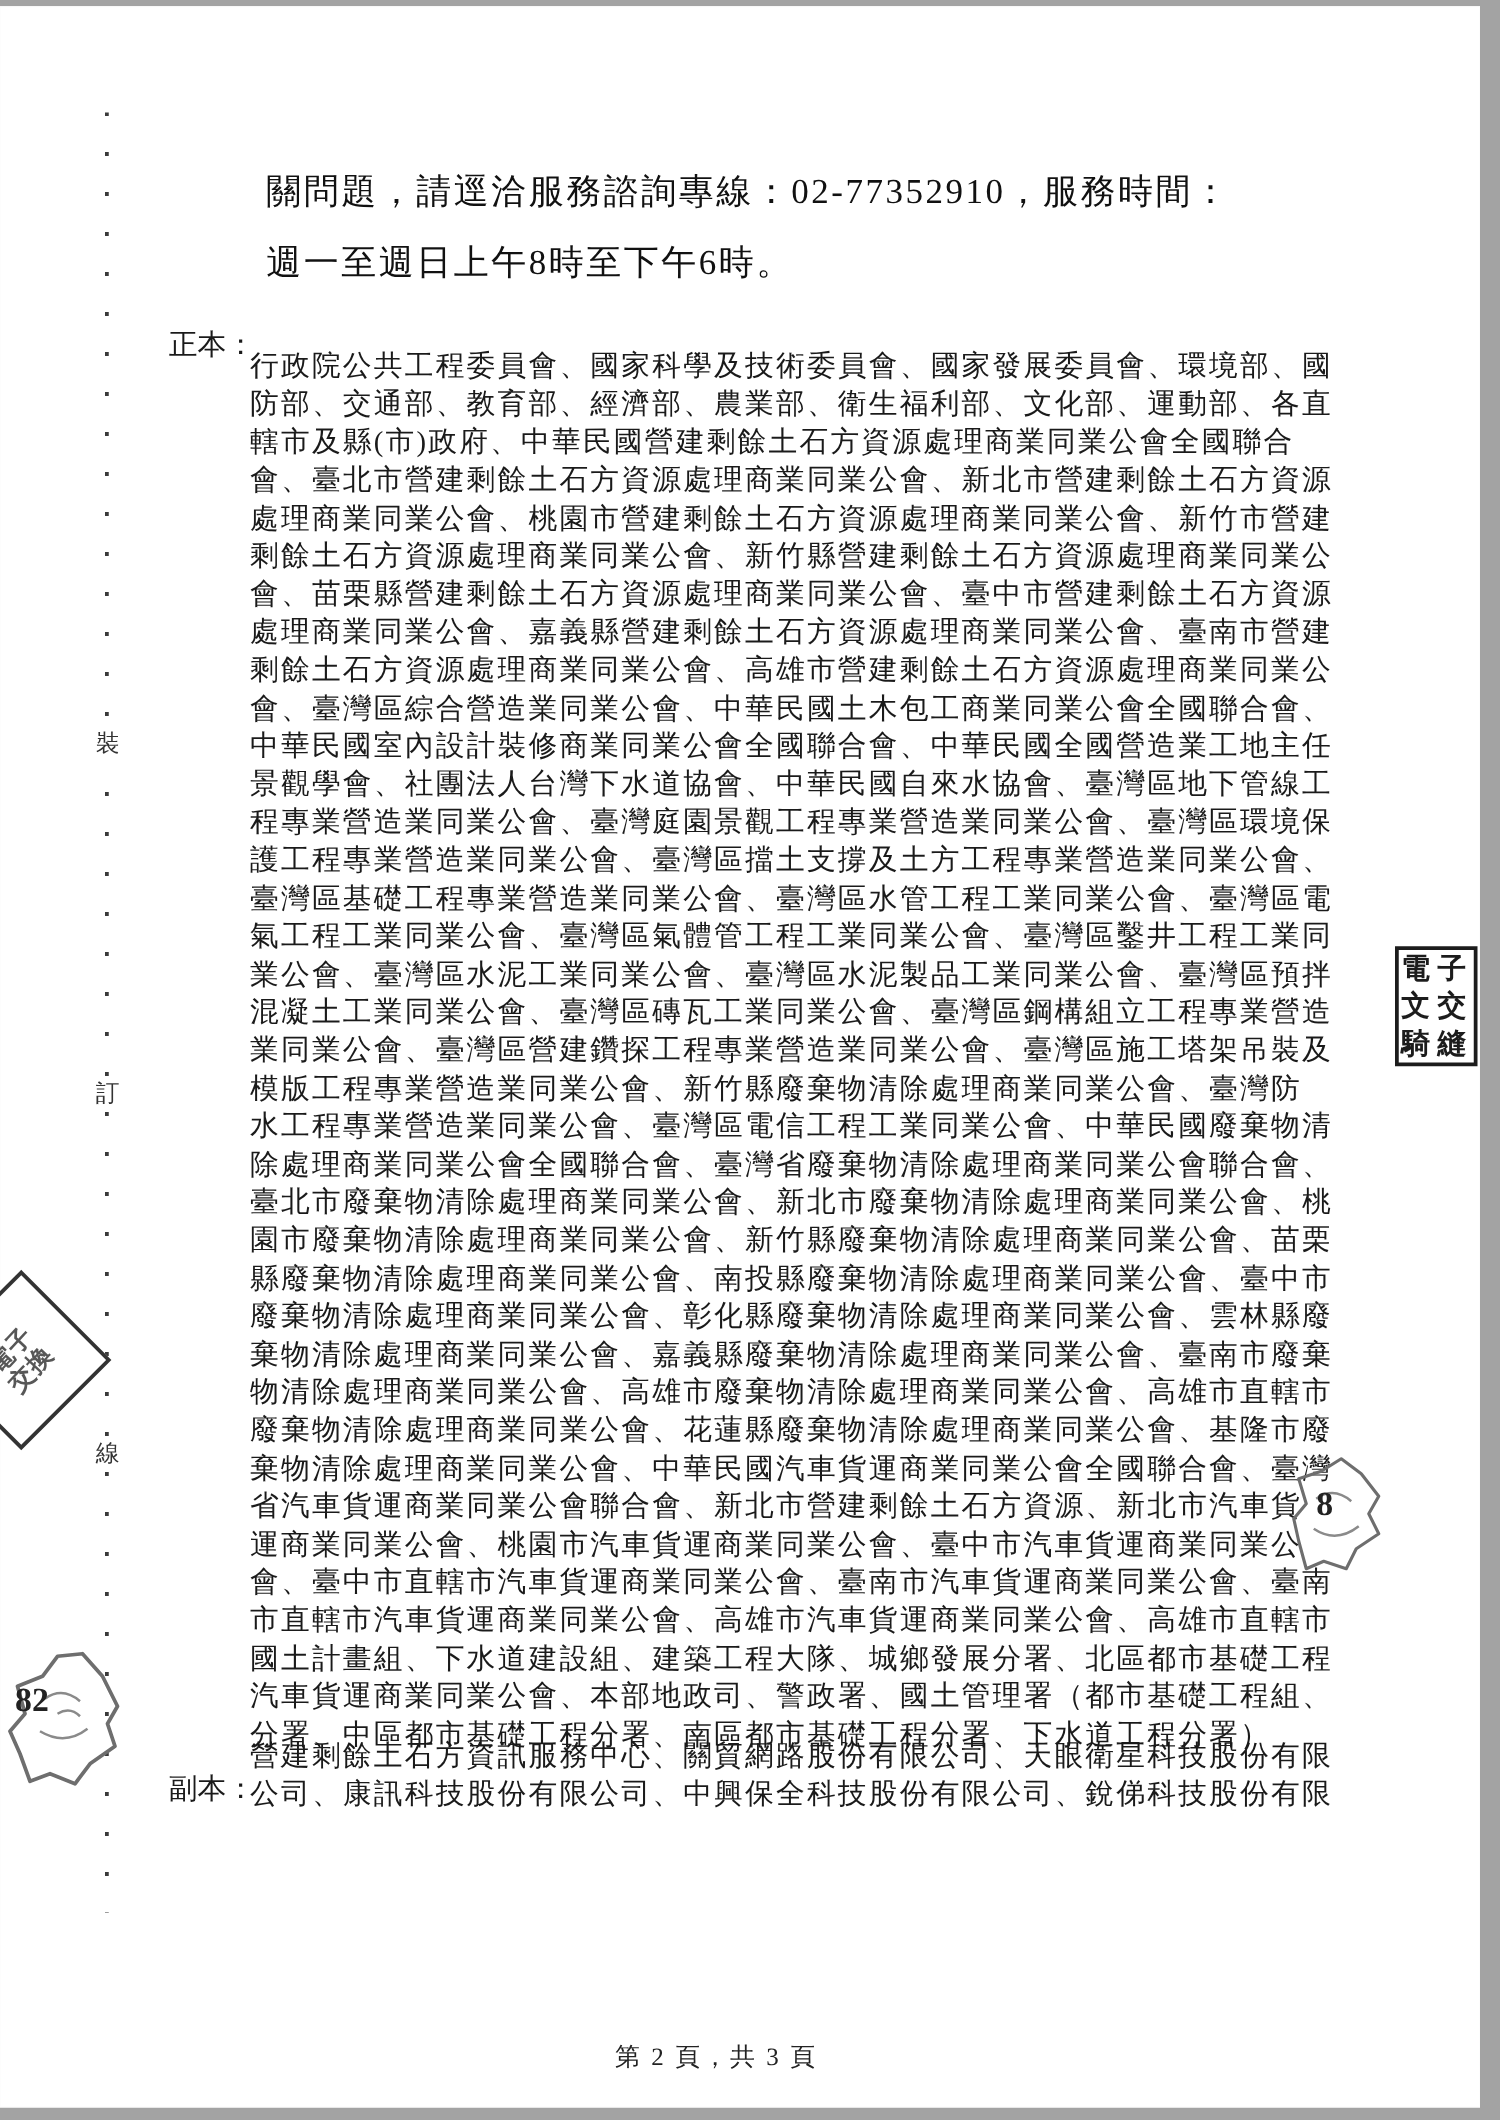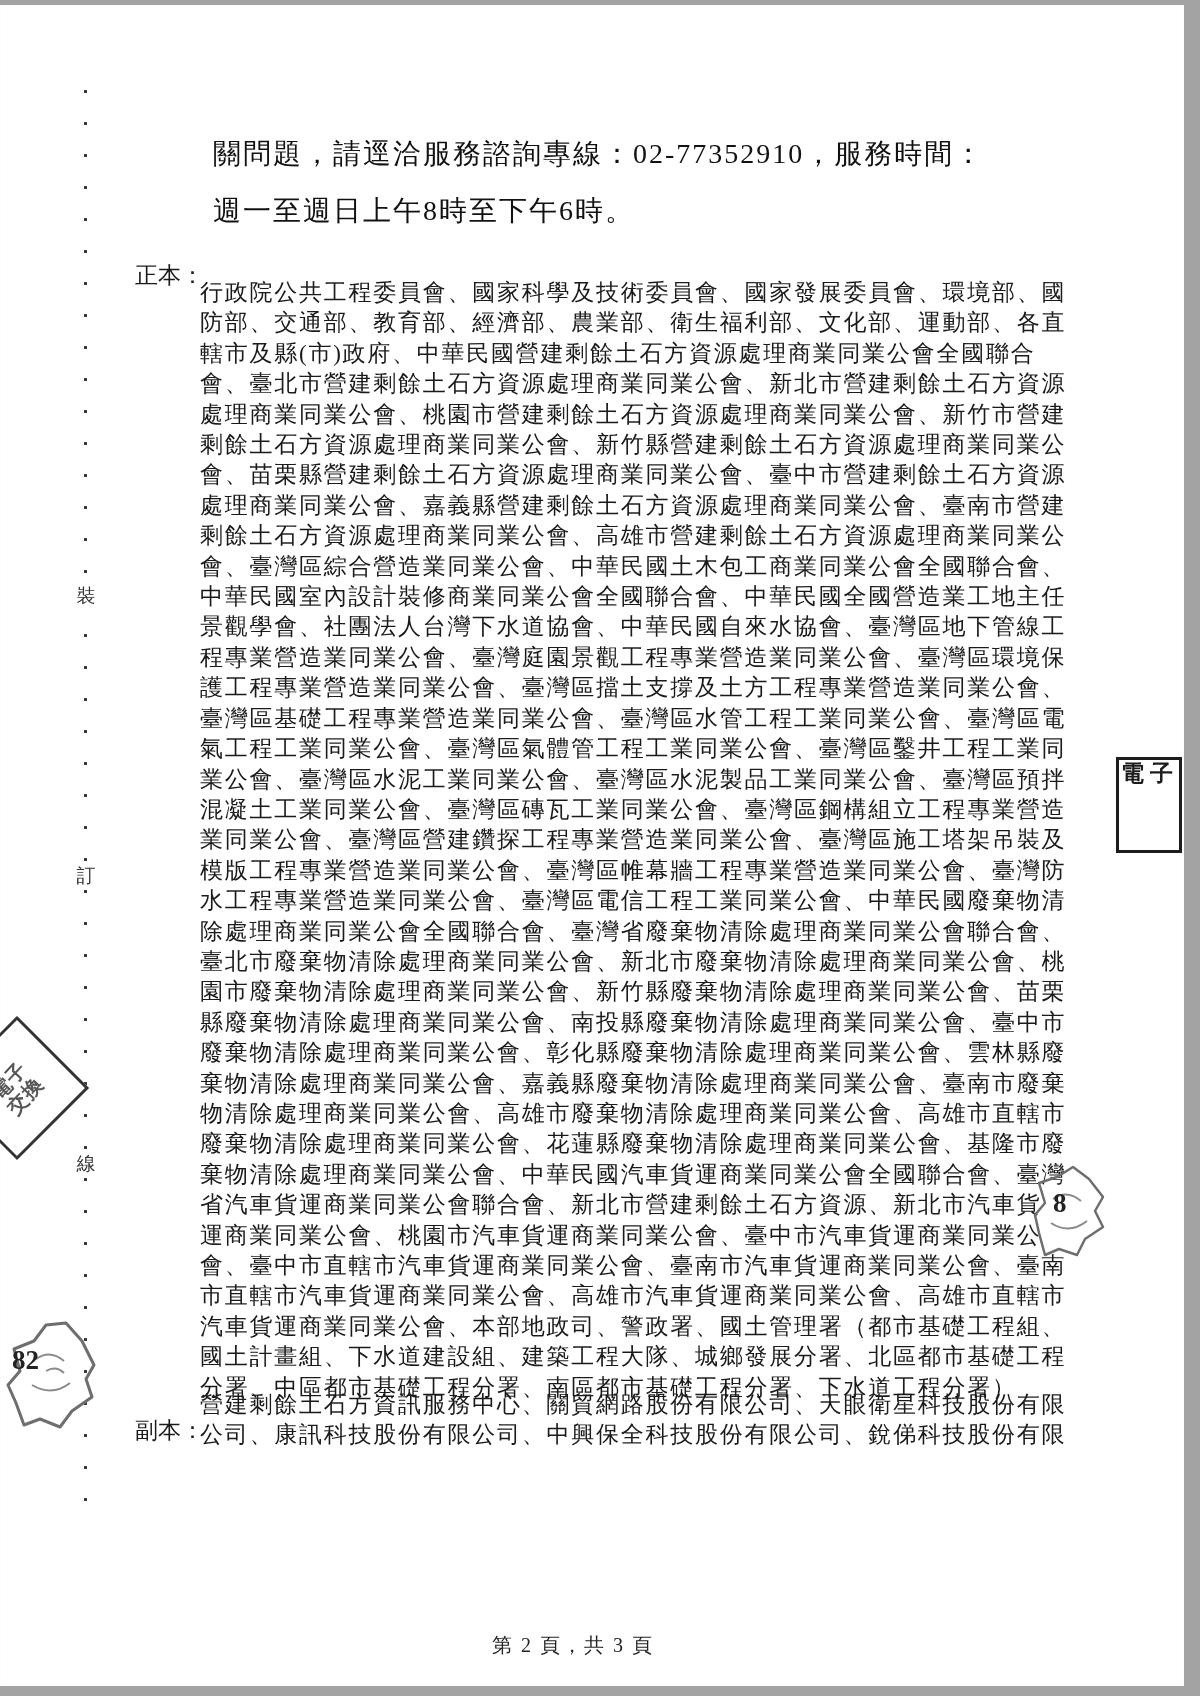--- a/index.html
+++ b/index.html
@@ -72,21 +72,21 @@
   .diamond-inner{
     transform:rotate(-92deg);
     font-weight:bold;font-size:20px;color:#3a3a3a;
     letter-spacing:1px;text-align:center;line-height:22px;
     width:48px;word-break:break-all;opacity:.85;
   }
   
   .exbox{
     position:absolute;left:1116px;top:752px;width:60px;height:90px;
     border:3px solid #1c1c1c;background:#fff;overflow:hidden;
-    display:flex;flex-direction:row;justify-content:space-around;
+    display:flex;flex-direction:column;justify-content:space-around;
   }
   .exrow{
     font-weight:bold;font-size:23px;line-height:28px;color:#1c1c1c;
     white-space:nowrap;letter-spacing:6px;padding-left:2px;
   }
   
   .emboss{position:absolute;}
   .stampnum{
     position:absolute;font-size:27px;color:#222;font-weight:bold;
     font-family:"Liberation Serif","DejaVu Serif",serif;
@@ -120,37 +120,37 @@
         <div class="tline">會、臺灣區綜合營造業同業公會、中華民國土木包工商業同業公會全國聯合會、</div>
         <div class="tline">中華民國室內設計裝修商業同業公會全國聯合會、中華民國全國營造業工地主任</div>
         <div class="tline">景觀學會、社團法人台灣下水道協會、中華民國自來水協會、臺灣區地下管線工</div>
         <div class="tline">程專業營造業同業公會、臺灣庭園景觀工程專業營造業同業公會、臺灣區環境保</div>
         <div class="tline">護工程專業營造業同業公會、臺灣區擋土支撐及土方工程專業營造業同業公會、</div>
         <div class="tline">臺灣區基礎工程專業營造業同業公會、臺灣區水管工程工業同業公會、臺灣區電</div>
         <div class="tline">氣工程工業同業公會、臺灣區氣體管工程工業同業公會、臺灣區鑿井工程工業同</div>
         <div class="tline">業公會、臺灣區水泥工業同業公會、臺灣區水泥製品工業同業公會、臺灣區預拌</div>
         <div class="tline">混凝土工業同業公會、臺灣區磚瓦工業同業公會、臺灣區鋼構組立工程專業營造</div>
         <div class="tline">業同業公會、臺灣區營建鑽探工程專業營造業同業公會、臺灣區施工塔架吊裝及</div>
-        <div class="tline">模版工程專業營造業同業公會、臺灣區帷幕牆工程專業營造業同業公會、臺灣防</div>
+        <div class="tline">模版工程專業營造業同業公會、新竹縣廢棄物清除處理商業同業公會、臺灣防</div>
         <div class="tline">水工程專業營造業同業公會、臺灣區電信工程工業同業公會、中華民國廢棄物清</div>
         <div class="tline">除處理商業同業公會全國聯合會、臺灣省廢棄物清除處理商業同業公會聯合會、</div>
         <div class="tline">臺北市廢棄物清除處理商業同業公會、新北市廢棄物清除處理商業同業公會、桃</div>
         <div class="tline">園市廢棄物清除處理商業同業公會、新竹縣廢棄物清除處理商業同業公會、苗栗</div>
         <div class="tline">縣廢棄物清除處理商業同業公會、南投縣廢棄物清除處理商業同業公會、臺中市</div>
         <div class="tline">廢棄物清除處理商業同業公會、彰化縣廢棄物清除處理商業同業公會、雲林縣廢</div>
         <div class="tline">棄物清除處理商業同業公會、嘉義縣廢棄物清除處理商業同業公會、臺南市廢棄</div>
         <div class="tline">物清除處理商業同業公會、高雄市廢棄物清除處理商業同業公會、高雄市直轄市</div>
         <div class="tline">廢棄物清除處理商業同業公會、花蓮縣廢棄物清除處理商業同業公會、基隆市廢</div>
         <div class="tline">棄物清除處理商業同業公會、中華民國汽車貨運商業同業公會全國聯合會、臺灣</div>
         <div class="tline">省汽車貨運商業同業公會聯合會、新北市營建剩餘土石方資源、新北市汽車貨</div>
         <div class="tline">運商業同業公會、桃園市汽車貨運商業同業公會、臺中市汽車貨運商業同業公</div>
         <div class="tline">會、臺中市直轄市汽車貨運商業同業公會、臺南市汽車貨運商業同業公會、臺南</div>
         <div class="tline">市直轄市汽車貨運商業同業公會、高雄市汽車貨運商業同業公會、高雄市直轄市</div>
+        <div class="tline">國土計畫組、下水道建設組、建築工程大隊、城鄉發展分署、北區都市基礎工程</div>
         <div class="tline">汽車貨運商業同業公會、本部地政司、警政署、國土管理署（都市基礎工程組、</div>
-        <div class="tline">國土計畫組、下水道建設組、建築工程大隊、城鄉發展分署、北區都市基礎工程</div>
         <div class="tline">分署、中區都市基礎工程分署、南區都市基礎工程分署、下水道工程分署）</div>
       </div>
 
     <div class="rlabel copy">副本：</div>
     <div class="textcol copy-lines">
 
     <div class="tline">營建剩餘土石方資訊服務中心、關貿網路股份有限公司、天眼衛星科技股份有限</div>
         <div class="tline">公司、康訊科技股份有限公司、中興保全科技股份有限公司、銳俤科技股份有限</div>
       </div>
 

